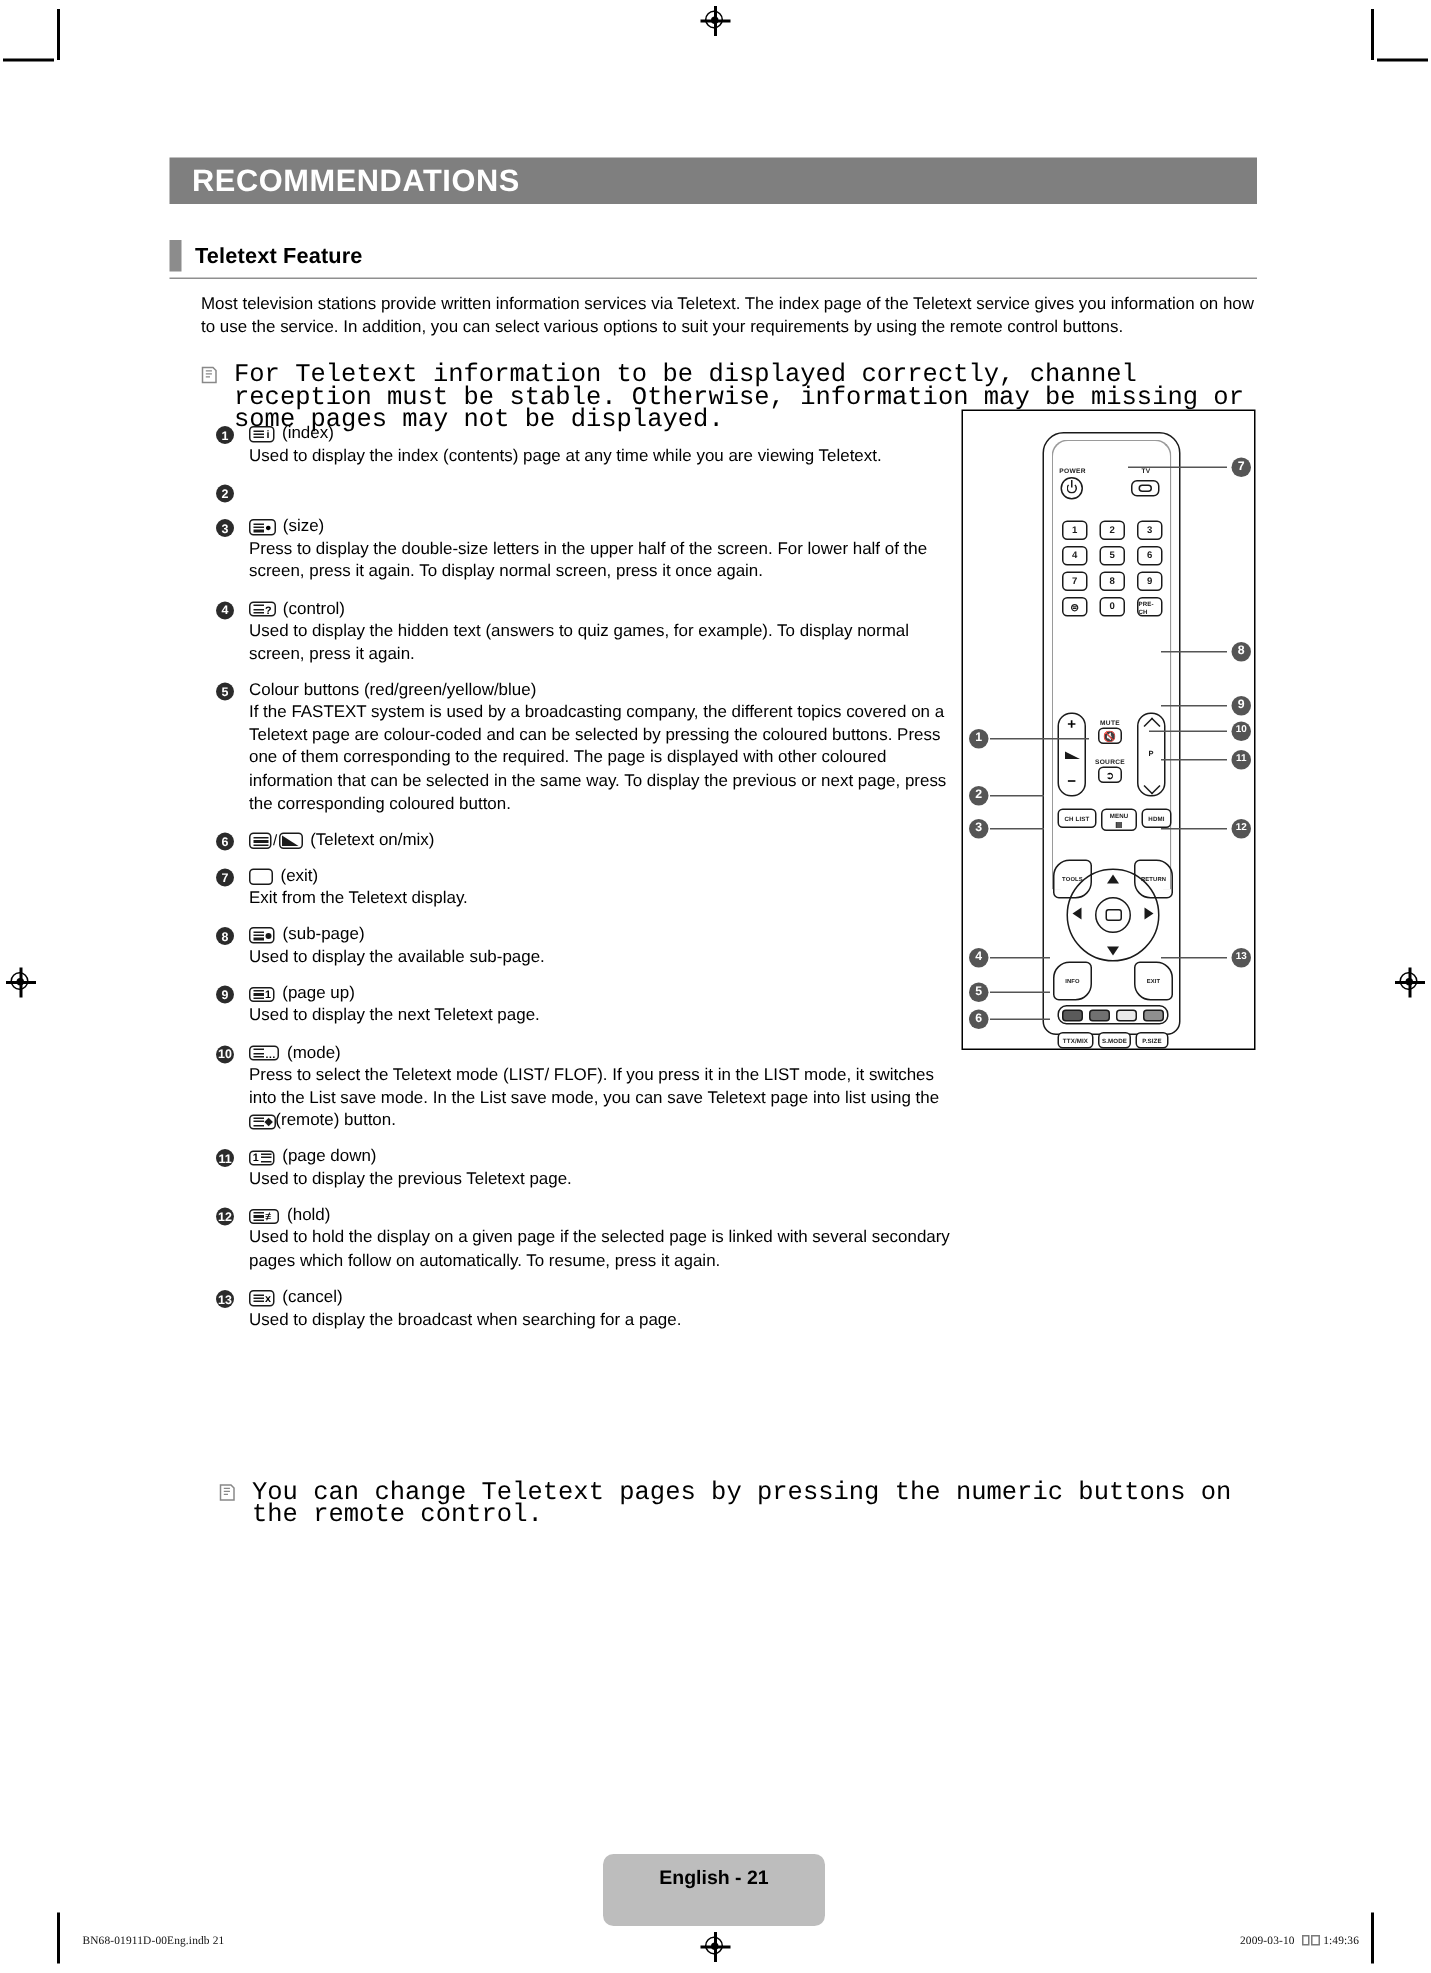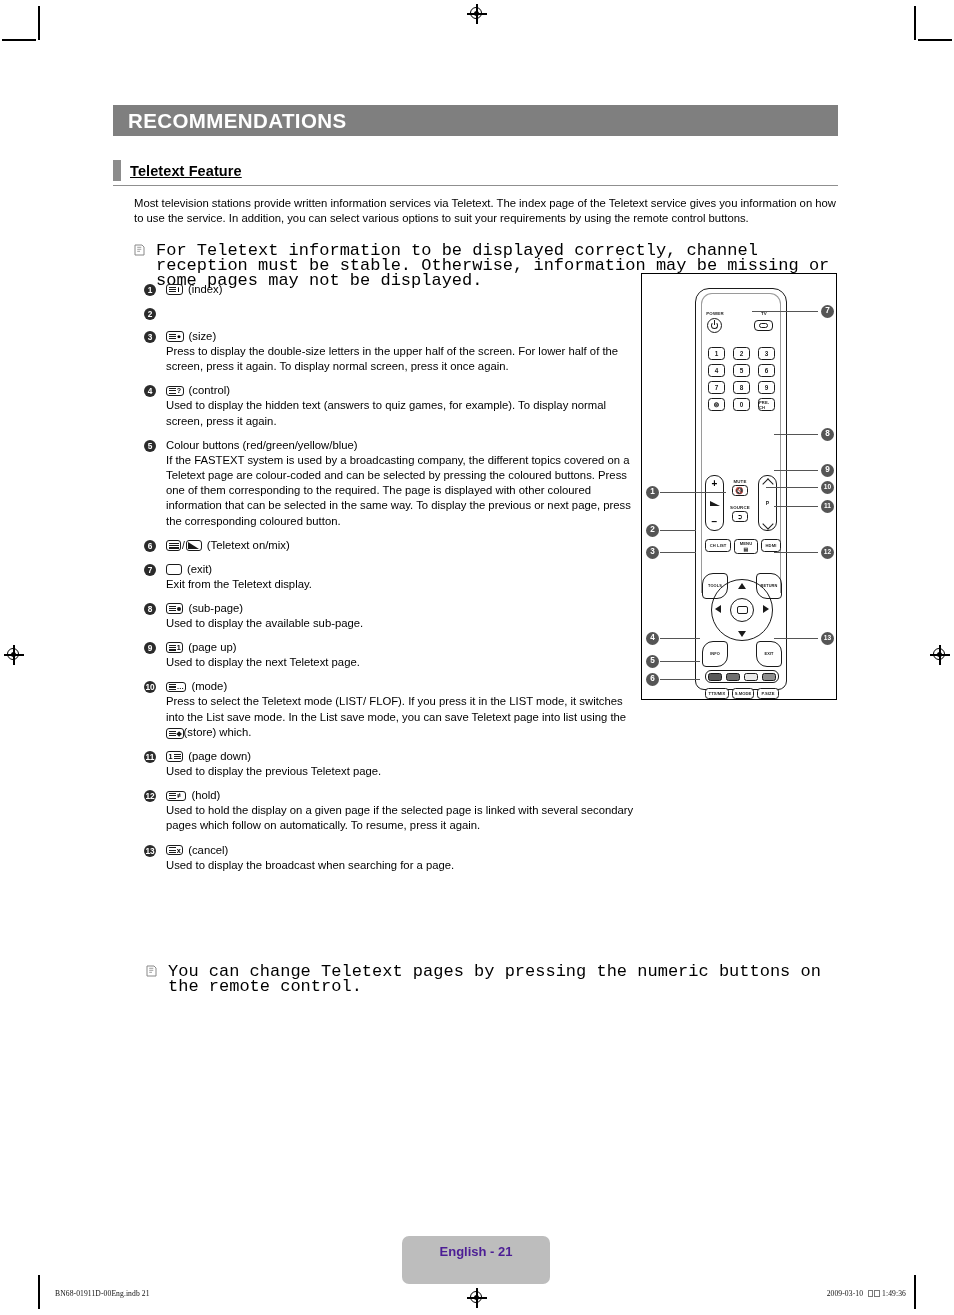--- a/index.html
+++ b/index.html
@@ -30,37 +30,37 @@
   }
   .banner-title{
     color:#fff;font-size:20.5px;font-weight:bold;letter-spacing:.4px;
     padding-left:15px;
   }
 
   
   .sec{position:absolute;left:113px;top:160px;width:725px;}
   .sec-row{display:flex;align-items:center;}
   .sec-bar{width:8px;height:21px;background:#8c8c8c;margin-right:9px;}
-  .sec-title{font-size:14.5px;font-weight:bold;letter-spacing:.1px;text-decoration:underline;}
+  .sec-title{font-size:14.5px;font-weight:bold;letter-spacing:.1px;}
   .sec-rule{height:1px;background:#8f8f8f;margin-top:4px;margin-left:0;}
 
   
   .intro{
     position:absolute;left:134px;top:196px;width:706px;
     font-size:11.3px;line-height:15.2px;text-align:left;
   }
   .note{
     position:absolute;display:flex;font-size:17px;line-height:15.2px;font-family:Liberation Mono, monospace;
   }
   .note-icon{
     flex:0 0 auto;width:13px;margin-right:9px;padding-top:1px;
   }
   .note-icon svg{display:block;}
   #note-top{left:134px;top:243px;width:706px;}
-  #note-bottom{left:134px;top:964px;width:706px;padding-left:12px;}
+  #note-bottom{left:134px;top:988px;width:706px;padding-left:12px;}
 
   
   .list{position:absolute;left:144px;top:282px;width:500px;}
   .item{display:flex;margin-bottom:9px;}
   .num{
     flex:0 0 auto;width:12px;height:12px;border-radius:50%;
     background:#2b2b2b;color:#fff;font-size:8.3px;font-weight:bold;
     display:flex;align-items:center;justify-content:center;
     margin-right:10px;margin-top:2px;line-height:1;
   }
@@ -255,21 +255,21 @@
   .callout.two{font-size:6.6px;}
   .lead{position:absolute;background:#555;height:1px;}
 
   
   .pagetab{
     position:absolute;left:402px;top:1236px;width:148px;height:48px;
     background:#bdbdbd;border-radius:7px;
     display:flex;align-items:flex-start;justify-content:center;
   }
   .pagetab span{
-    font-size:13px;font-weight:bold;color:#4c1d95;margin-top:8px;
+    font-size:13px;font-weight:bold;color:#000000;margin-top:8px;
   }
   .foot-left{
     position:absolute;left:55px;top:1289px;font-size:7.6px;
     font-family:"Liberation Serif",serif;color:#111;letter-spacing:.1px;
   }
   .foot-right{
     position:absolute;right:48px;top:1289px;font-size:7.6px;
     font-family:"Liberation Serif",serif;color:#111;letter-spacing:.1px;
   }
   .boxglyph{
@@ -339,20 +339,21 @@
           <span class="tt">
             <span class="bars">
                 <b></b>
                 <b></b>
                 <b></b>
               </span>
               <span class="sym">i</span>
           </span>
           <span class="lbl">(index)</span>
         </div>
+        <div class="item-desc">Used to display the index (contents) page at any time while you are viewing Teletext.</div>
       </div>
     </div>
 
     <div class="item">
       <div class="num">2</div>
       <div class="item-body">
       </div>
     </div>
 
     <div class="item">
@@ -482,21 +483,21 @@
           </span>
           <span class="lbl">(mode)</span>
         </div>
         <div class="item-desc"><span>Press to select the Teletext mode (LIST/ FLOF). If you press it in the LIST mode, it switches into the List save mode. In the List save mode, you can save Teletext page into list using the </span><span class="tt">
               <span class="bars">
                 <b></b>
                 <b></b>
                 <b></b>
               </span>
               <span class="dia"></span>
-            </span><span>(store) which.</span></div>
+            </span><span>(remote) button.</span></div>
       </div>
     </div>
 
     <div class="item">
       <div class="num two">11</div>
       <div class="item-body">
         <div class="item-head">
           <span class="tt pgdn">
             <span class="sym">1</span>
               <span class="bars">

